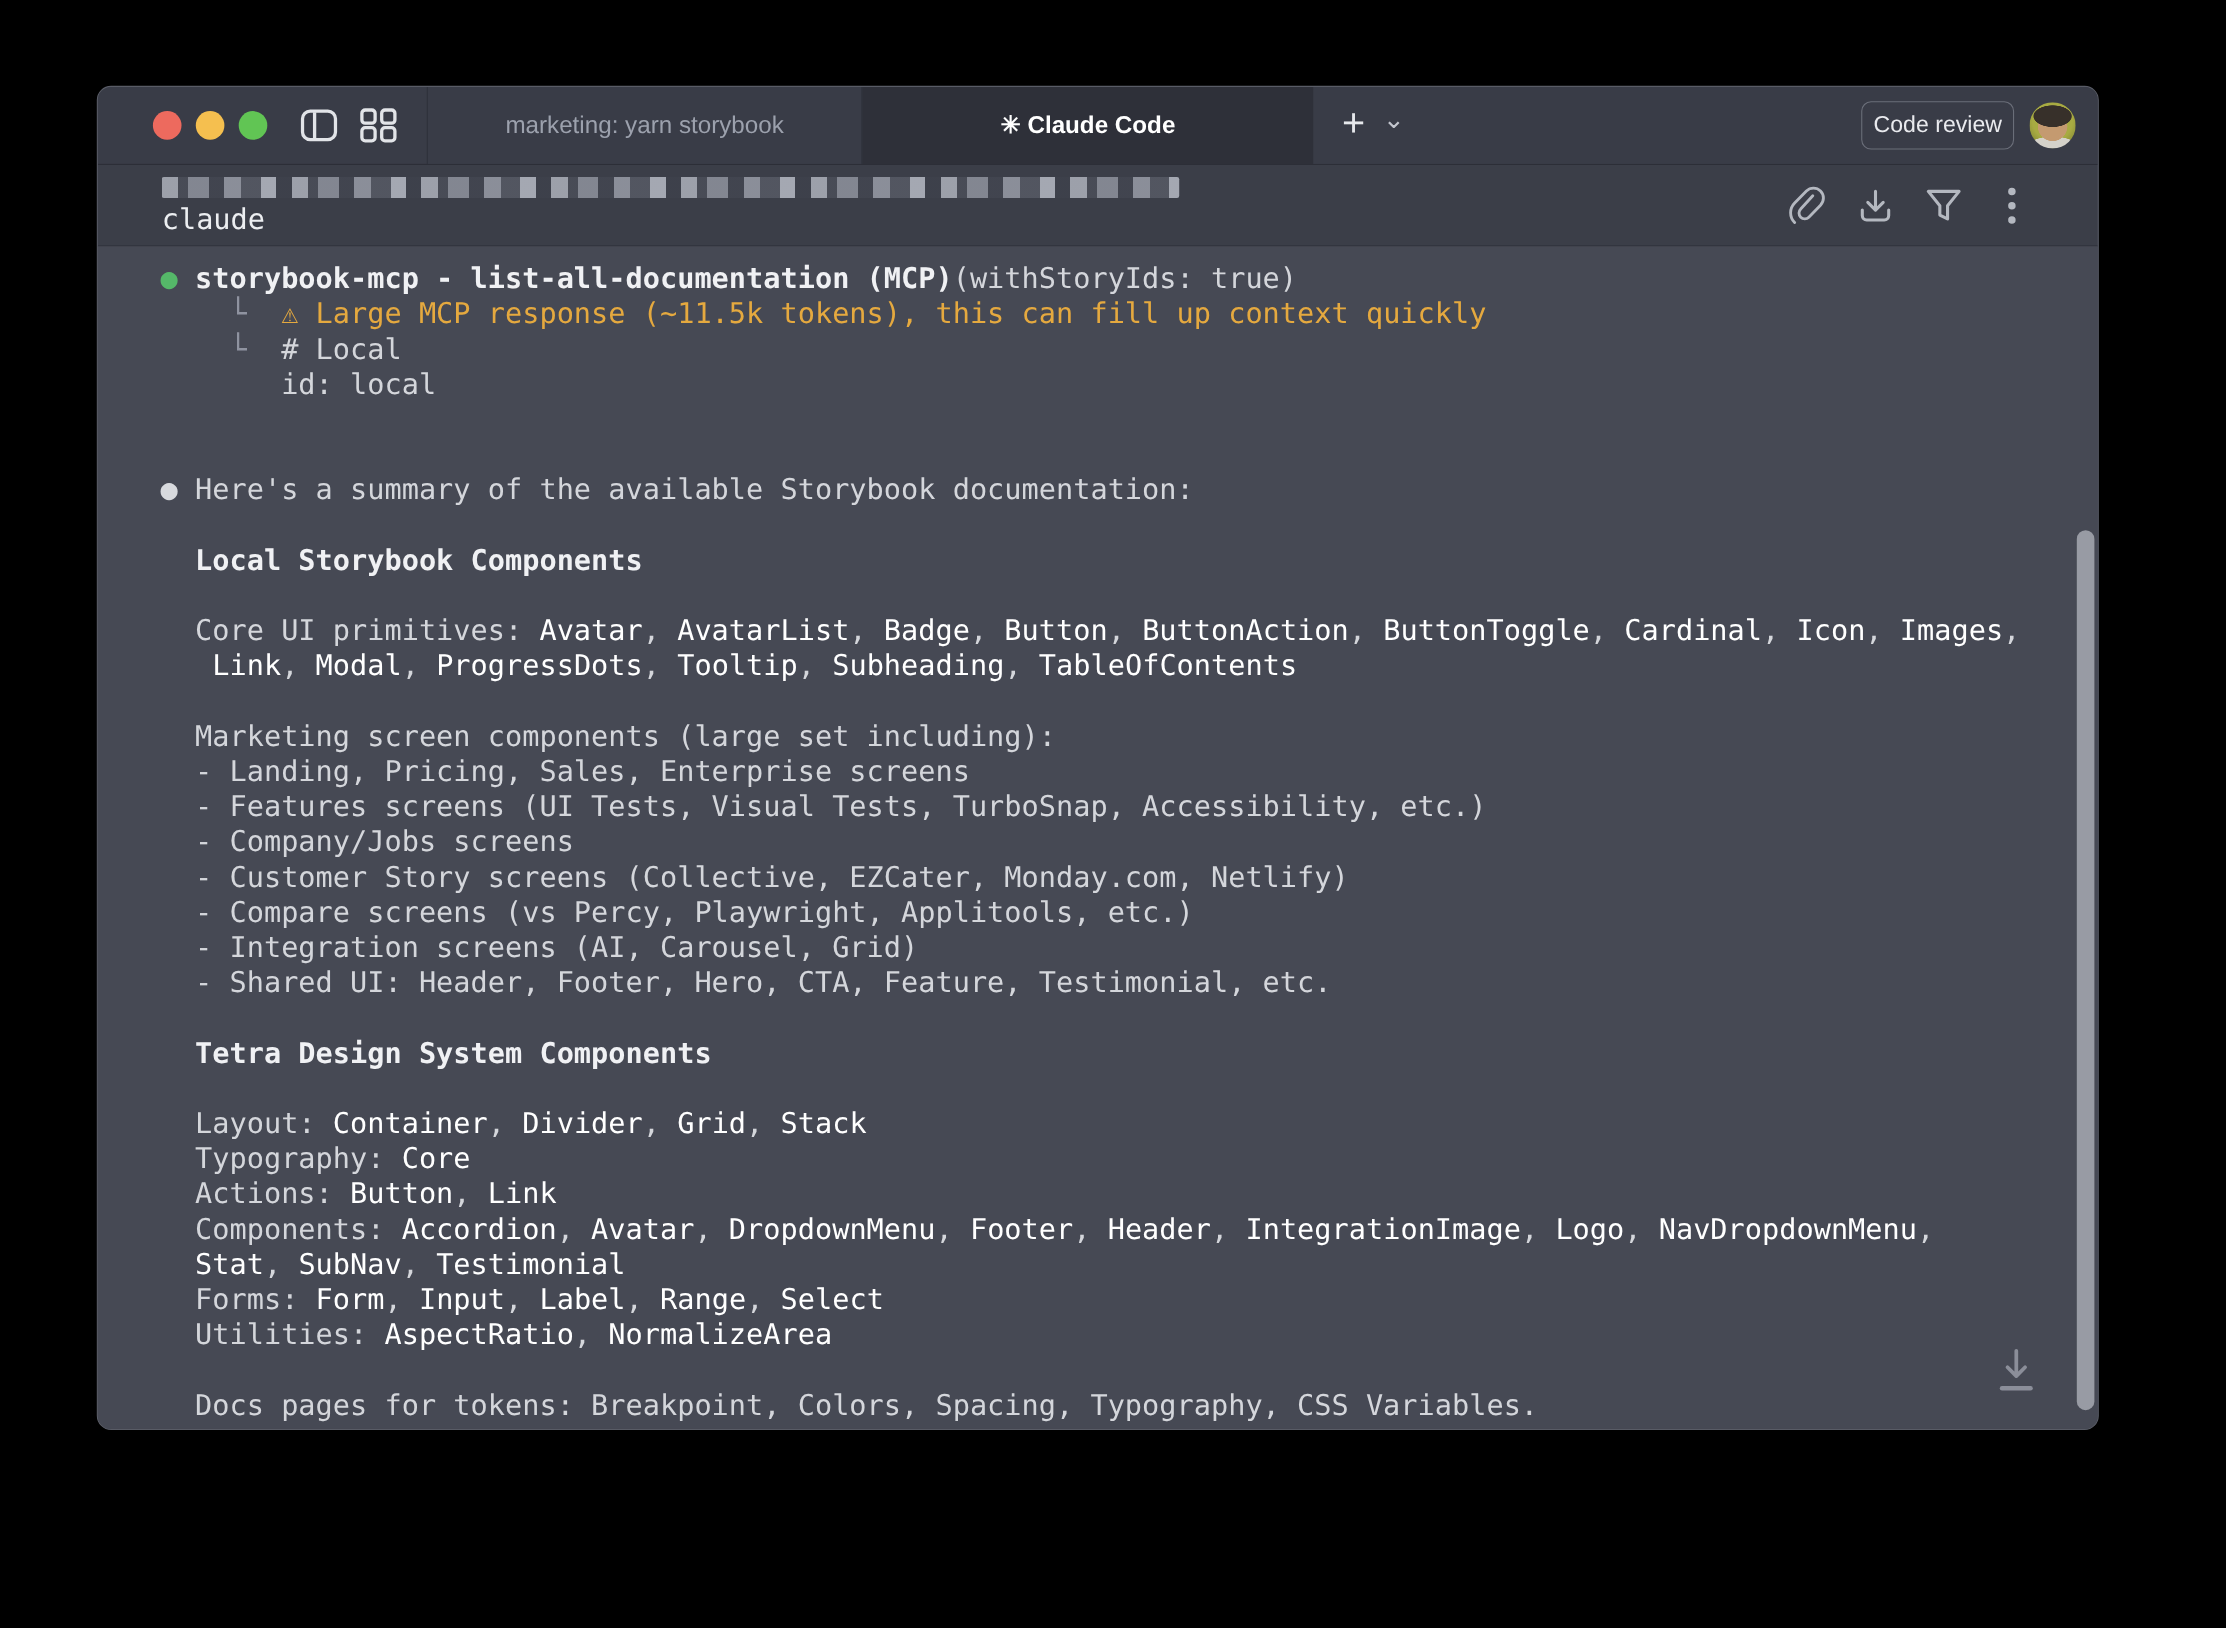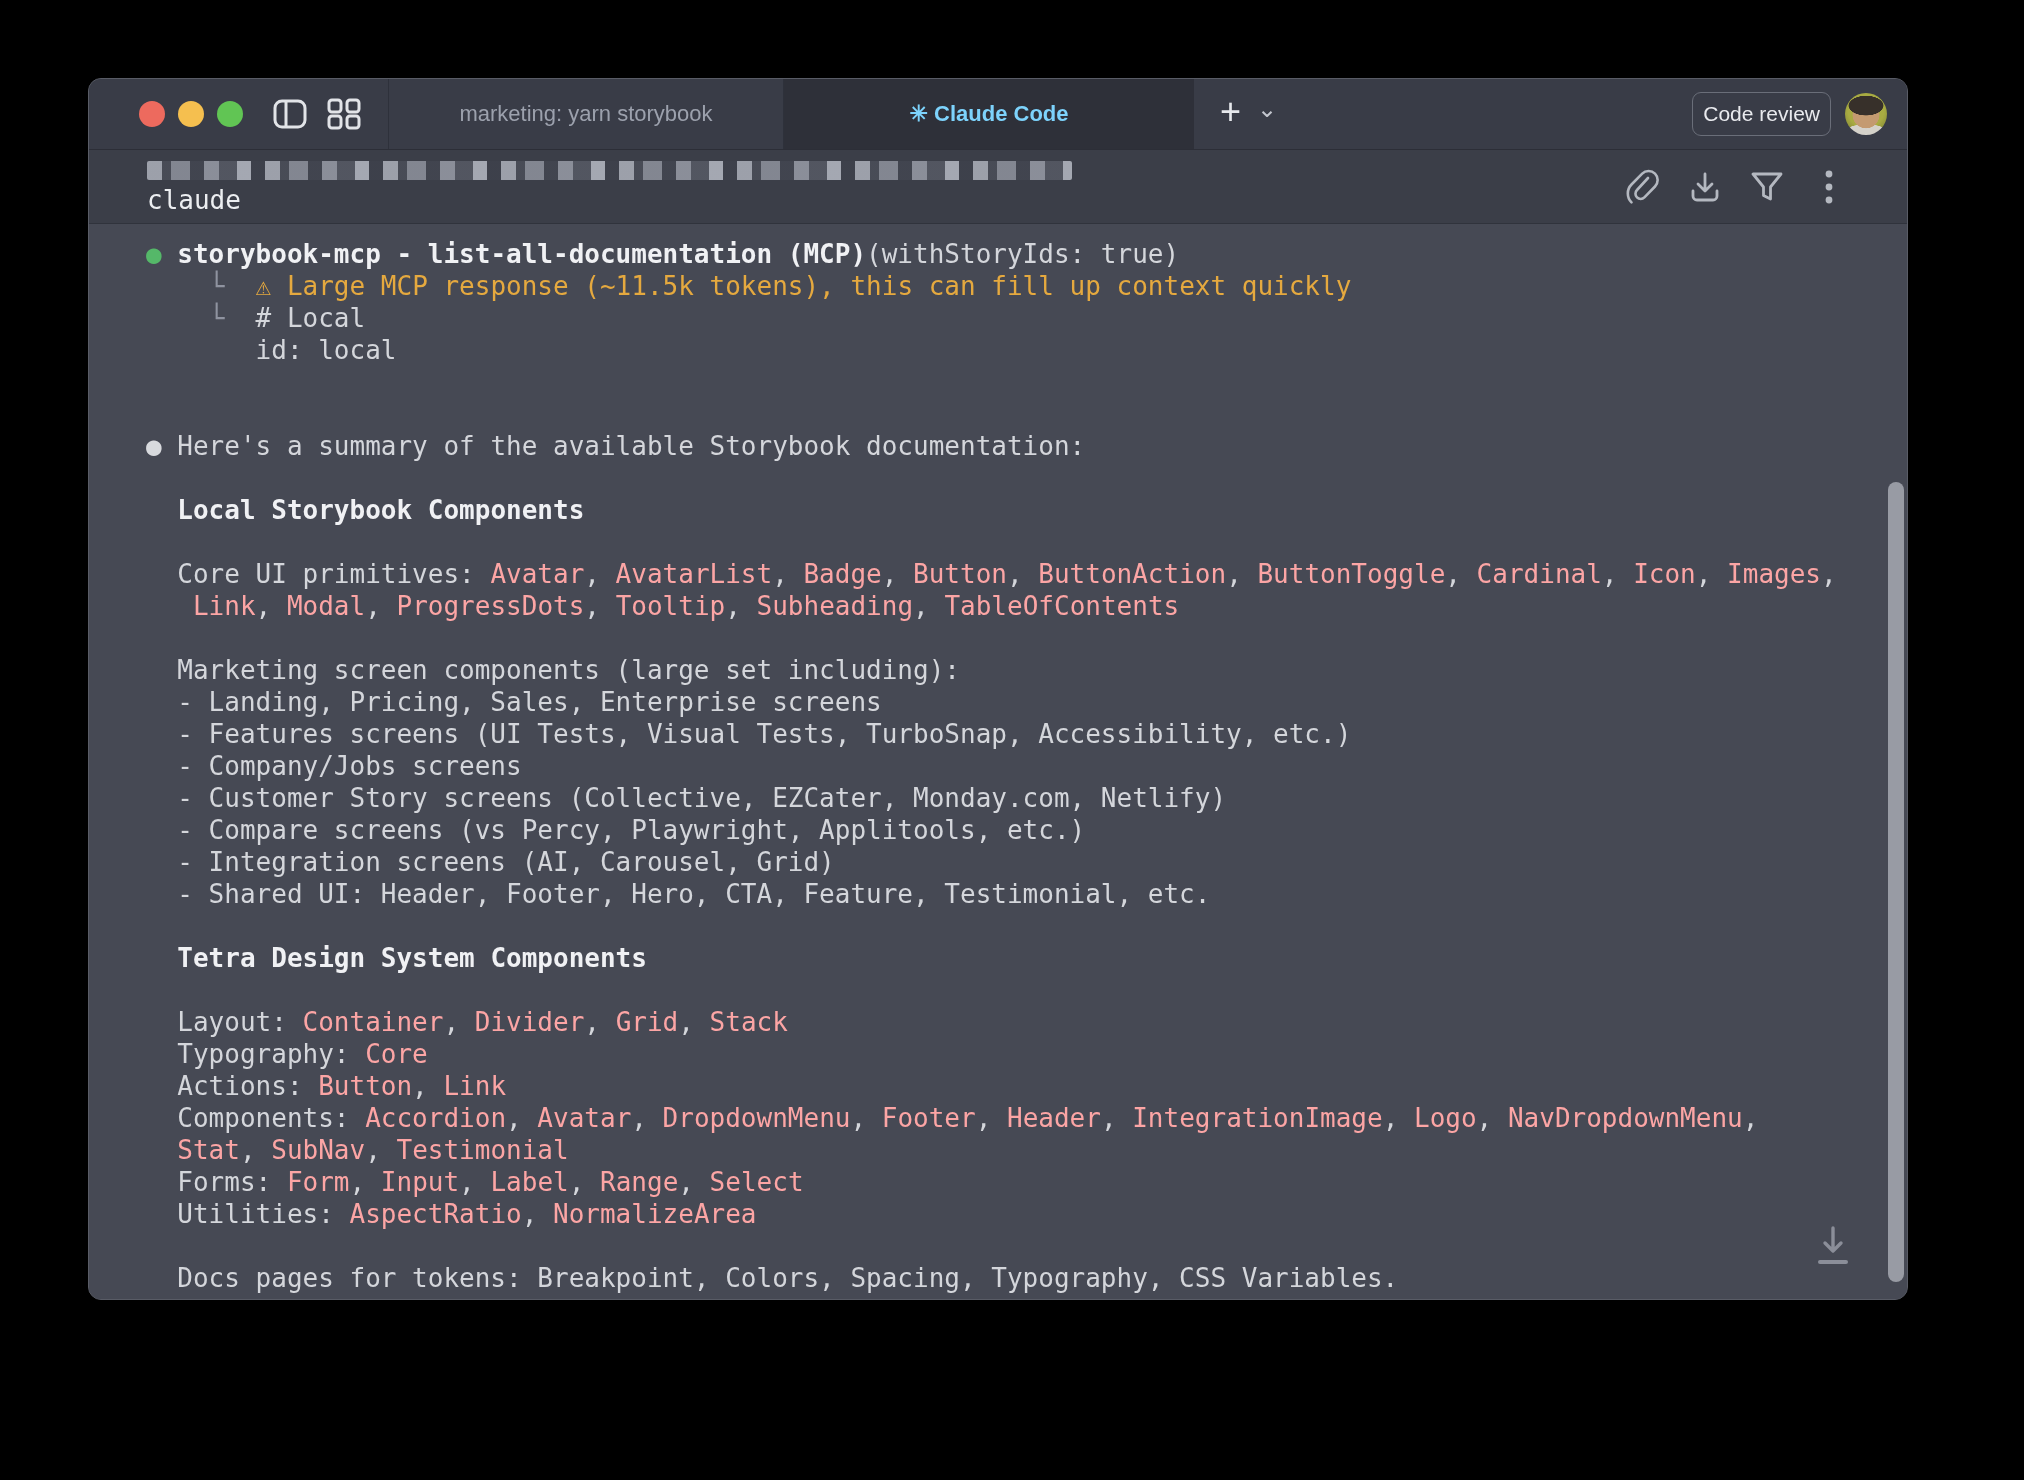--- a/index.html
+++ b/index.html
@@ -16,21 +16,21 @@
   .tb-left{flex:0 0 300px;display:flex;align-items:center;padding-left:50px;gap:14px;
            border-right:1px solid #2e313b;box-sizing:border-box;}
   .light{width:26px;height:26px;border-radius:50%;margin-right:13px;}
   .light.red{background:#ed6a5e;}
   .light.yellow{background:#f5bf4f;}
   .light.green{background:#61c554;}
   .tb-iconbtn{width:40px;height:40px;display:flex;align-items:center;justify-content:center;
               background:none;border:none;padding:0;cursor:default;}
   .tab{display:flex;align-items:center;justify-content:center;font-size:22px;}
   .tab.inactive{flex:0 0 395px;color:#9ca1ad;background:#393c47;border-right:1px solid #2e313b;box-sizing:border-box;}
-  .tab.active{flex:0 0 410px;color:#7dd3fc;background:#2e3039;font-weight:bold;}
+  .tab.active{flex:0 0 410px;color:#ffffff;background:#2e3039;font-weight:bold;}
   .tb-right{flex:1;display:flex;align-items:center;background:#393c47;padding-right:20px;}
   .plus-btn{font-size:36px;font-weight:300;color:#e6e8ec;background:none;border:none;
             padding:0 0 4px 0;margin-left:26px;line-height:1;}
   .chev-btn{font-size:24px;color:#c3c6ce;background:none;border:none;margin-left:16px;
             padding:0 0 10px 0;line-height:1;}
   .spacer{flex:1;}
   .code-review-btn{font-size:21px;color:#e9eaee;background:none;
                    border:1px solid #6a6e79;border-radius:9px;padding:9px 10px;margin-right:14px;}
   .avatar{width:42px;height:42px;border-radius:50%;border:none;padding:0;
     background:
@@ -54,21 +54,21 @@
   .h-iconbtn{width:40px;height:40px;display:flex;align-items:center;justify-content:center;
              background:none;border:none;padding:0;}
 
   
   .content{position:relative;flex:1;background:#464954;padding:14px 0 0 57px;overflow:hidden;}
   .tline{white-space:pre;font-family:"DejaVu Sans Mono",monospace;font-size:26px;line-height:32px;}
   .seg-text{color:#d4d6db;}
   .seg-bold{color:#f0f1f4;font-weight:bold;}
   .seg-warning{color:#e5a93f;}
   .seg-dim{color:#8f93a0;}
-  .seg-link{color:#fca5a5;}
+  .seg-link{color:#ffffff;}
   .seg-connector{color:#8f93a0;}
   .seg-bullet-green{color:#55b869;}
   .seg-bullet-white{color:#d8dade;}
 
   .scrollbar-thumb{position:absolute;right:3px;top:258px;width:16px;height:800px;
                    background:#989ba4;border-radius:9px;}
   .scroll-bottom-btn{position:absolute;right:52px;bottom:30px;width:44px;height:48px;
                      background:none;border:none;padding:0;display:flex;align-items:center;justify-content:center;}
   svg.icon{display:block;}
 </style>

